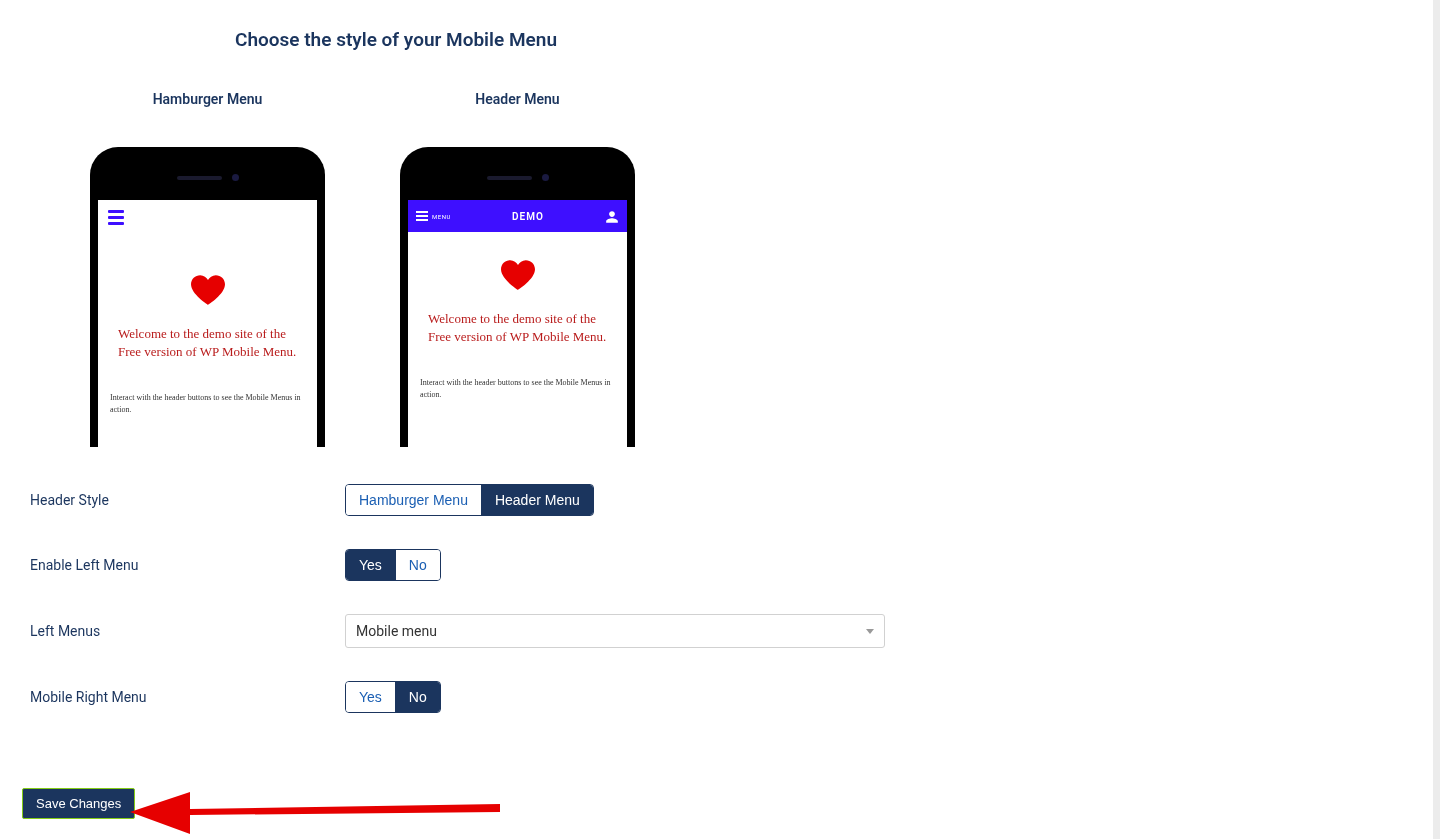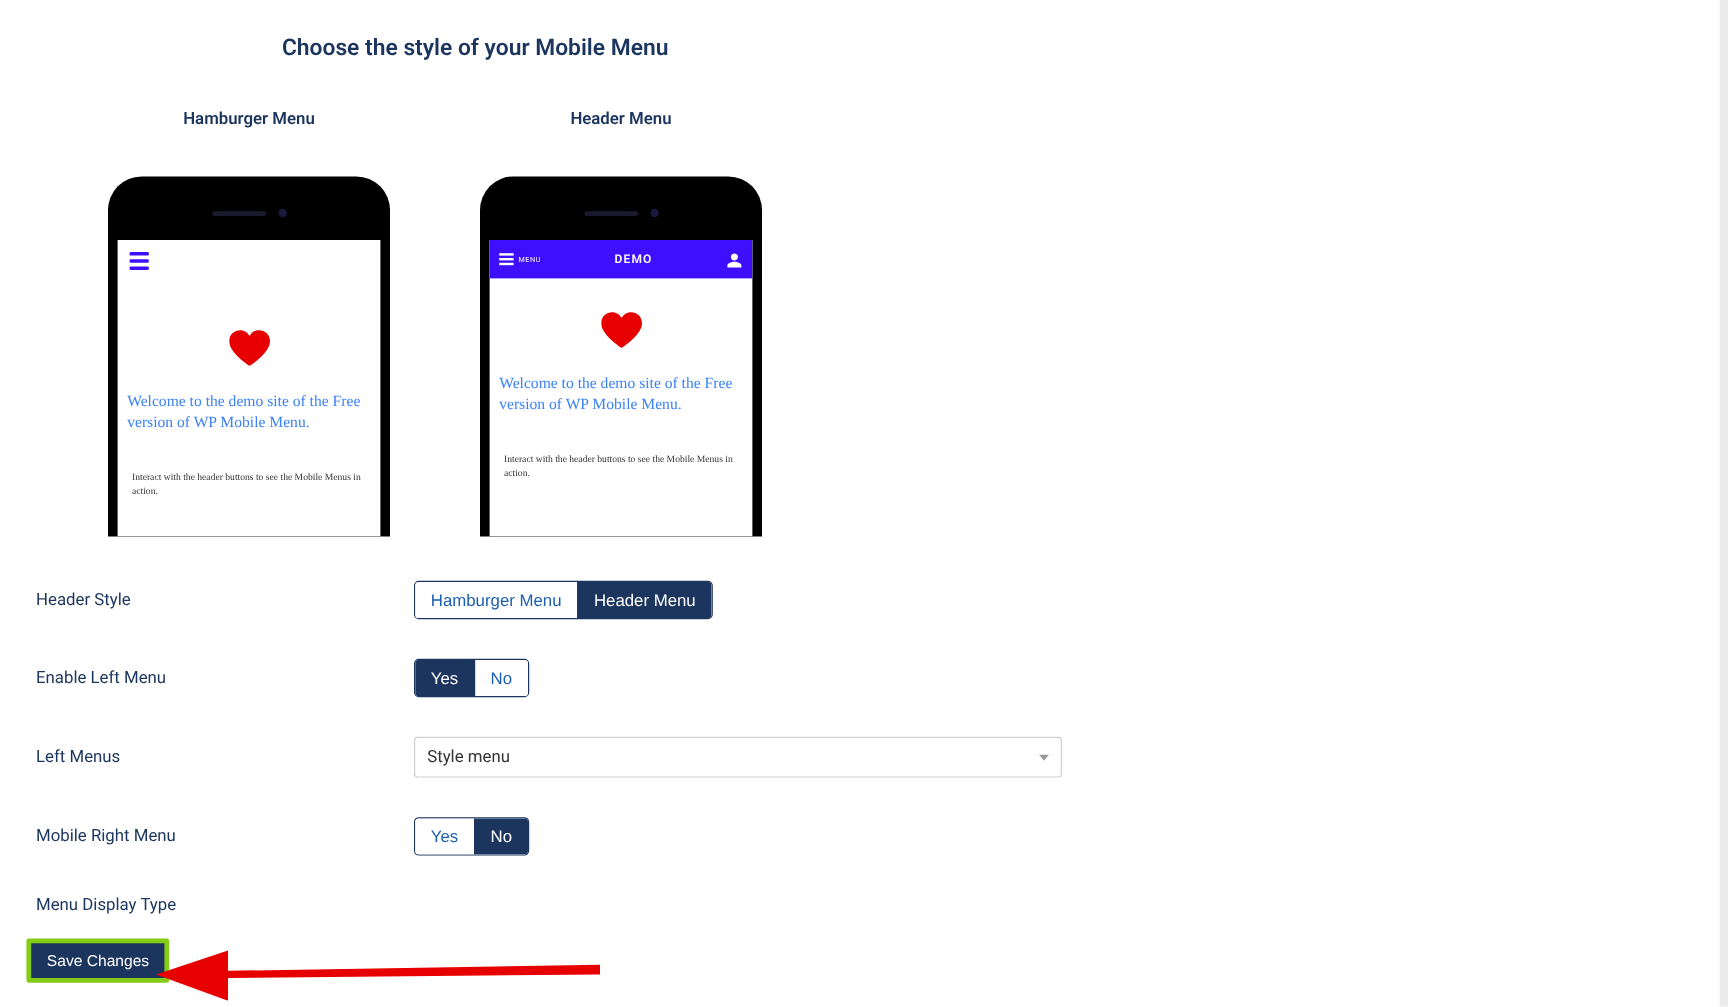--- a/index.html
+++ b/index.html
@@ -25,37 +25,37 @@
 .hdr-left { display: flex; align-items: center; gap: 4px; }
 .hdr-hbg-line { width: 12px; height: 2px; background: #fff; }
 .hdr-menu-text { color: #fff; font-size: 6px; letter-spacing: 0.5px; }
 .hdr-title { color: #fff; font-size: 10px; font-weight: 600; letter-spacing: 1px; }
 .hdr-user { width: 14px; height: 14px; }
 .hdr-user svg { fill: #fff; }
 
 .heart { display: flex; justify-content: center; margin-top: 40px; margin-bottom: 20px; }
 .heart svg { width: 34px; height: 30px; fill: #e60000; }
 
-.phone-text-main { font-family: Georgia, 'Times New Roman', serif; font-size: 13px; color: #3b82f6; padding: 0 8px; line-height: 1.35; }
+.phone-text-main { font-family: Georgia, 'Times New Roman', serif; font-size: 13px; color: #b91c1c; padding: 0 20px; line-height: 1.35; }
 .phone-text-sub { font-family: Georgia, 'Times New Roman', serif; font-size: 8px; color: #333; padding: 0 12px; margin-top: 32px; line-height: 1.45; }
 
 .form { margin-top: 37px; margin-left: 30px; }
 .form-row { display: flex; align-items: center; margin-bottom: 33px; }
 .form-label { width: 315px; font-size: 14px; color: #1b355e; }
 .form-control { flex: 0 0 auto; }
 
 .btn-group { display: flex; border: 1px solid #1b355e; border-radius: 4px; overflow: hidden; }
 .btn-opt { padding: 7px 13px; font-size: 14px; cursor: pointer; background: #fff; color: #1b5fb3; border: none; }
 .btn-opt.active { background: #1b355e; color: #fff; }
 .btn-opt + .btn-opt { border-left: 1px solid #1b355e; }
 
 .select { width: 540px; height: 34px; border: 1px solid #d1d1d1; border-radius: 3px; padding: 0 10px; font-size: 14px; color: #333; display: flex; align-items: center; justify-content: space-between; cursor: pointer; background: #fff; }
 .select-caret { width: 0; height: 0; border-left: 4px solid transparent; border-right: 4px solid transparent; border-top: 5px solid #999; }
 
-.save-btn { position: absolute; left: 22px; bottom: 20px; background: #1b355e; color: #fff; border: 4px solid #84cc16; border-radius: 2px; padding: 7px 13px; font-size: 13px; cursor: pointer; }
+.save-btn { position: absolute; left: 22px; bottom: 20px; background: #1b355e; color: #fff; border: 1px solid #84cc16; border-radius: 2px; padding: 7px 13px; font-size: 13px; cursor: pointer; }
 
 .arrow { position: absolute; left: 130px; bottom: 5px; pointer-events: none; }
 
 .right-scrollbar { position: absolute; right: 0; top: 0; width: 7px; height: 839px; background: #ececec; }
 </style>
 </head>
 <body>
 
 <h1 class="page-title">Choose the style of your Mobile Menu</h1>
 
@@ -140,38 +140,37 @@
         <button class="btn-opt active">Yes</button>
         <button class="btn-opt">No</button>
       </div>
     </div>
   </div>
 
   <div class="form-row">
     <div class="form-label">Left Menus</div>
     <div class="form-control">
       <div class="select">
-        <span>Style menu</span>
+        <span>Mobile menu</span>
         <span class="select-caret"></span>
       </div>
     </div>
   </div>
 
   <div class="form-row">
     <div class="form-label">Mobile Right Menu</div>
     <div class="form-control">
       <div class="btn-group">
         <button class="btn-opt">Yes</button>
         <button class="btn-opt active">No</button>
       </div>
     </div>
   </div>
 
   <div class="form-row">
-    <div class="form-label">Menu Display Type</div>
   </div>
 </div>
 
 <button class="save-btn">Save Changes</button>
 
 <svg class="arrow" width="370" height="50" viewBox="0 0 370 50">
   <path d="M370 20 L60 25 L60 8 L0 28 L60 50 L60 31 L370 28 Z" fill="#e60000"></path>
 </svg>
 
 <div class="right-scrollbar"></div>

